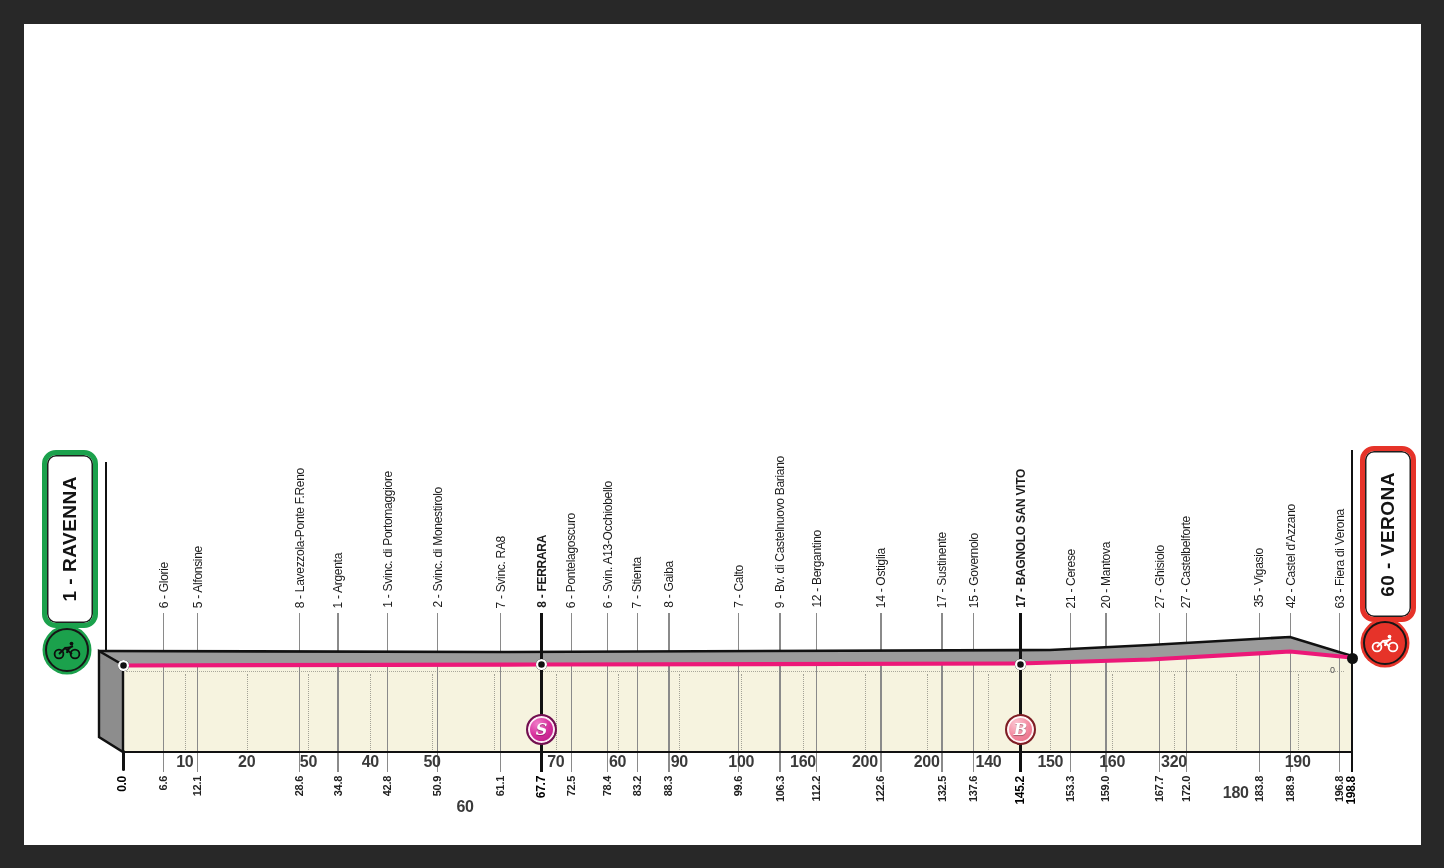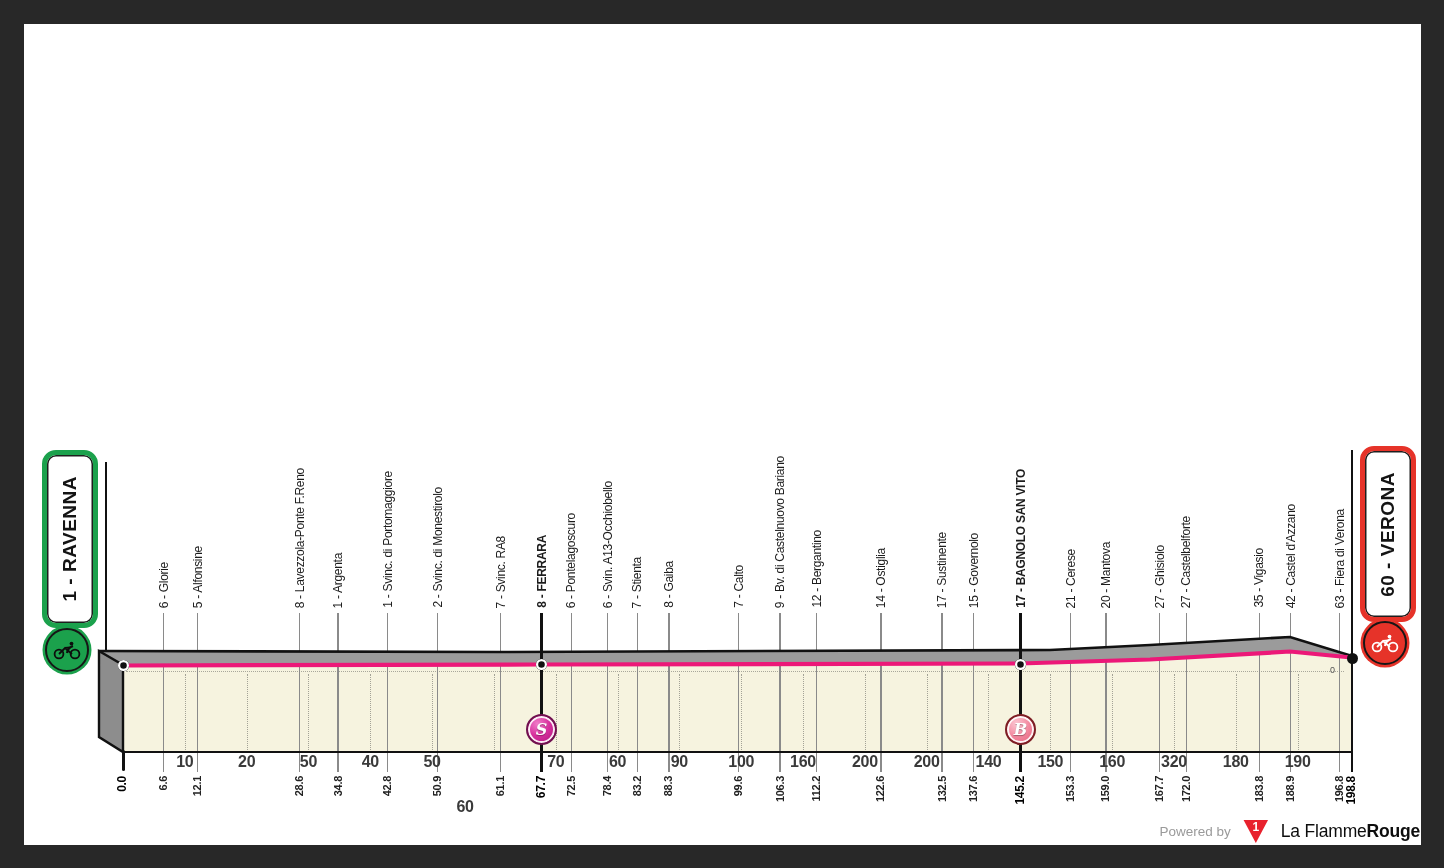--- a/index.html
+++ b/index.html
@@ -165,21 +165,21 @@
       <div class="tick-num" style="left: 617.567px;">60</div>
       <div class="tick-num" style="left: 679.388px;">90</div>
       <div class="tick-num" style="left: 741.209px;">100</div>
       <div class="tick-num" style="left: 803.03px;">160</div>
       <div class="tick-num" style="left: 864.851px;">200</div>
       <div class="tick-num" style="left: 926.672px;">200</div>
       <div class="tick-num" style="left: 988.493px;">140</div>
       <div class="tick-num" style="left: 1050.31px;">150</div>
       <div class="tick-num" style="left: 1112.13px;">160</div>
       <div class="tick-num" style="left: 1173.96px;">320</div>
-      <div class="tick-num" style="left: 1235.78px;">180</div>
+      <div class="tick-num" style="left: 1235.78px; margin-top: 31px;">180</div>
       <div class="tick-num" style="left: 1297.6px;">190</div>
       <div class="wp-label" style="left: 156.802px;">6 - Glorie</div>
       <div class="km-label" style="left: 157.302px;">6.6</div>
       <div class="wp-label" style="left: 190.803px;">5 - Alfonsine</div>
       <div class="km-label" style="left: 191.303px;">12.1</div>
       <div class="wp-label" style="left: 292.808px;">8 - Lavezzola-Ponte F.Reno</div>
       <div class="km-label" style="left: 293.308px;">28.6</div>
       <div class="wp-label" style="left: 331.137px;">1 - Argenta</div>
       <div class="km-label" style="left: 331.637px;">34.8</div>
       <div class="wp-label" style="left: 380.594px;">1 - Svinc. di Portomaggiore</div>
@@ -249,20 +249,13 @@
   <div class="sign-circle red" style="left:1363px;top:621px;">
     <svg width="28" height="19" viewBox="0 0 28 19">
       <circle cx="6" cy="13" r="4.4" fill="none" stroke="#ffffff" stroke-width="1.8"></circle>
       <circle cx="22" cy="13" r="4.4" fill="none" stroke="#ffffff" stroke-width="1.8"></circle>
       <path d="M6,13 L12,7 L19,13 M12,7 L17,6.5" fill="none" stroke="#ffffff" stroke-width="1.8"></path>
       <circle cx="18.5" cy="2.6" r="1.9" fill="#ffffff"></circle>
       <path d="M20,5 C17,6 14.5,8.5 14,12" fill="none" stroke="#ffffff" stroke-width="2.2"></path>
     </svg>
   </div>
 
-  <div class="footer">
-    <span class="powered">Powered by</span>
-    <span class="brandmark">
-        <span>1</span>
-      </span>
-    <span class="brandname"><span>La Flamme</span><b>Rouge</b></span>
-  </div>
 </div>
 
 </body></html>

